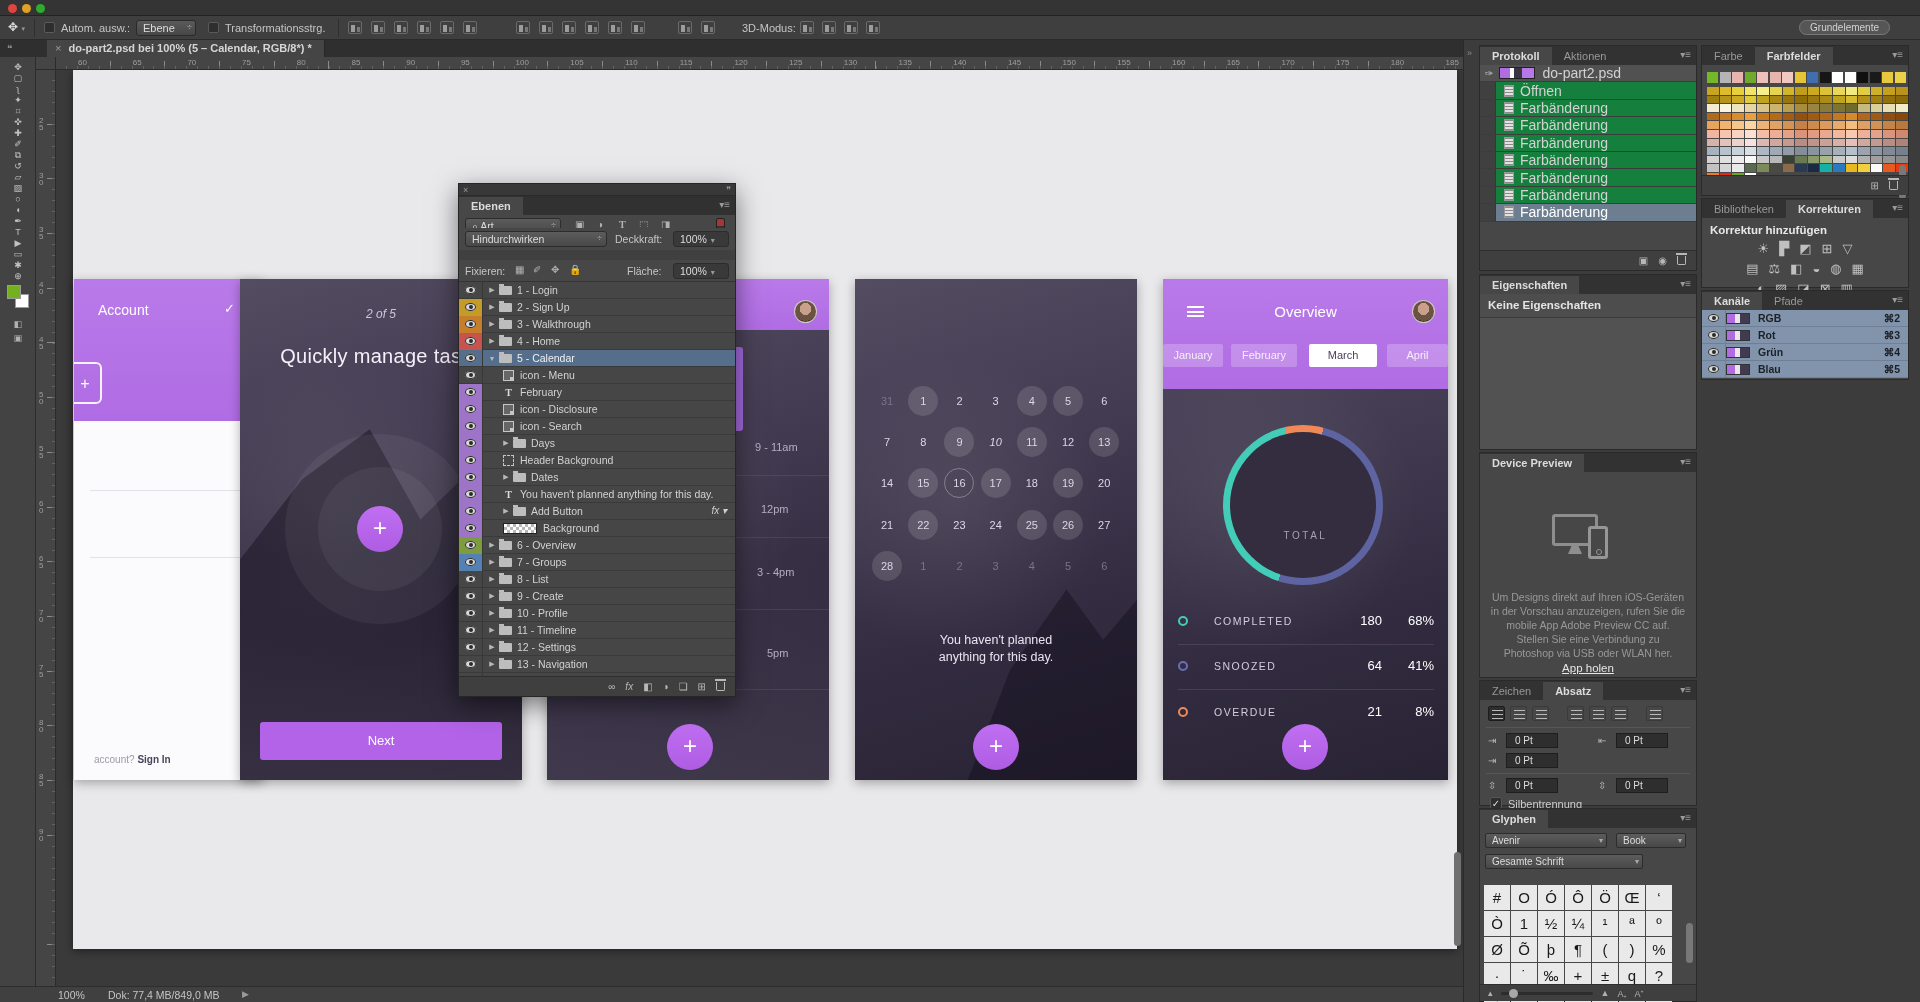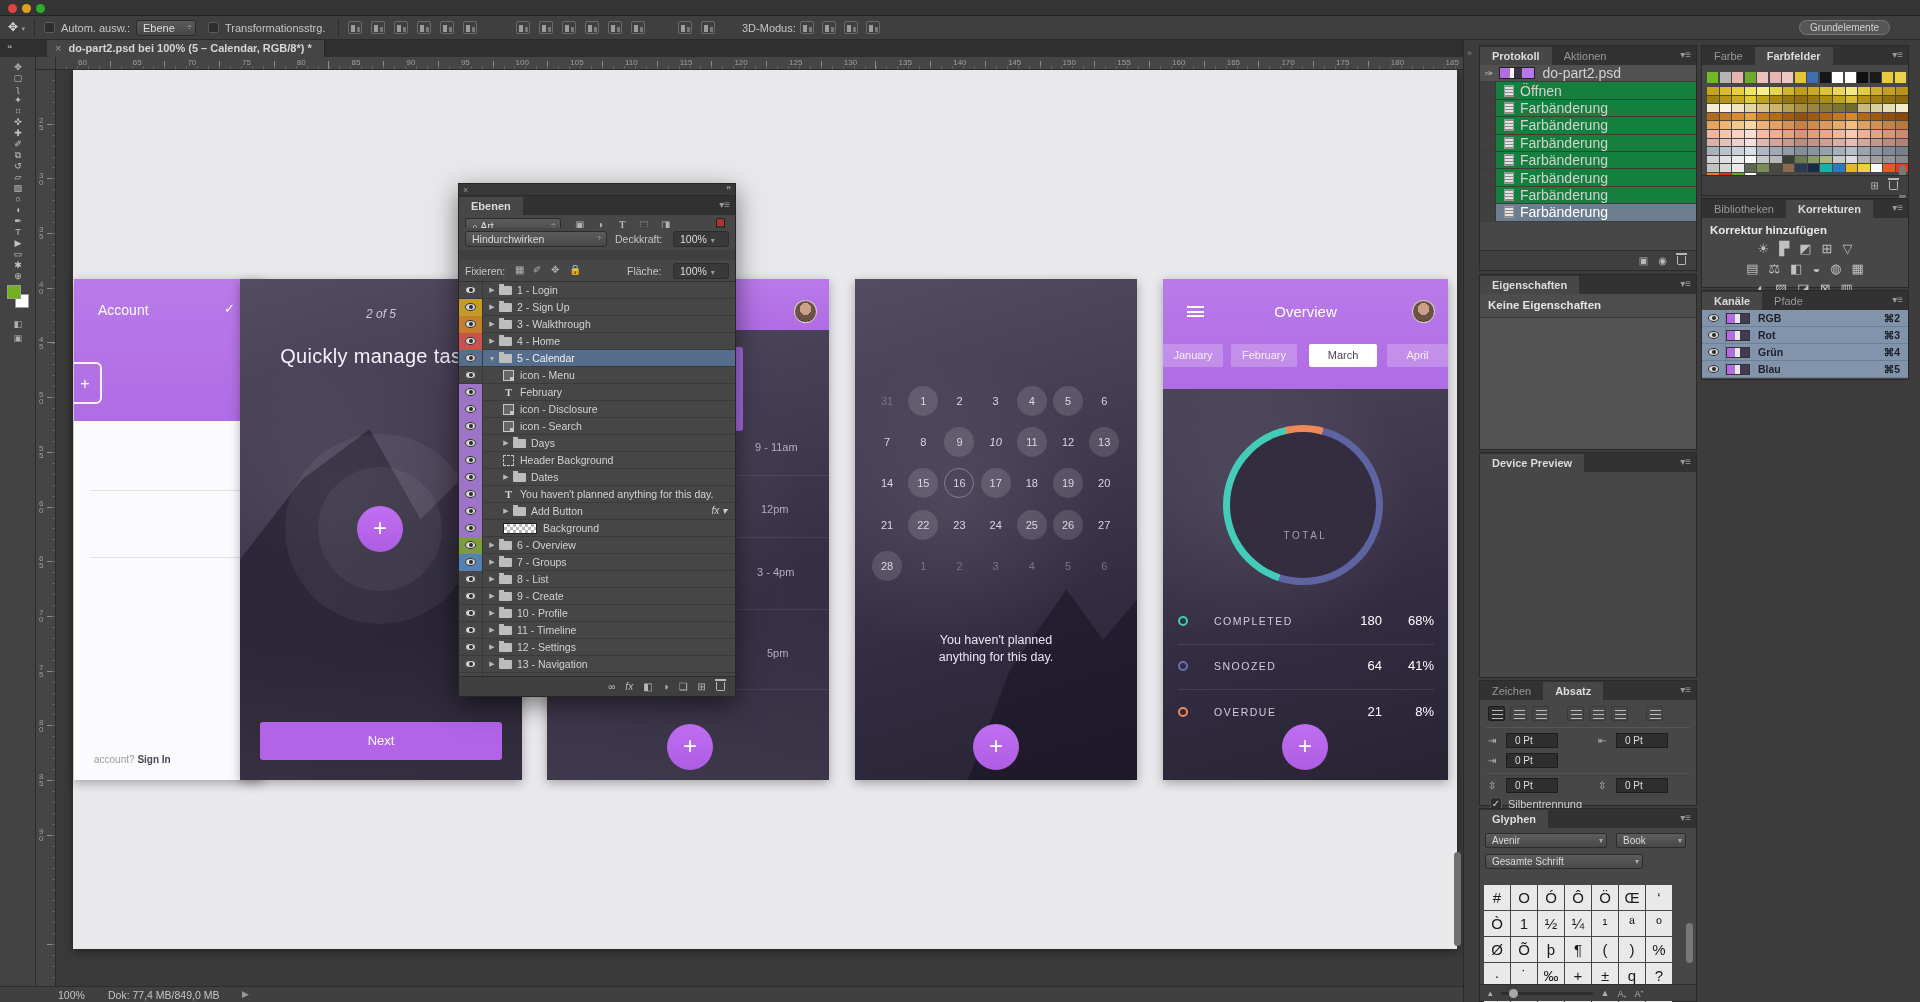--- a/index.html
+++ b/index.html
@@ -936,20 +936,28 @@
       </div>
       <div class="dp-body" style="background:#525252">
         <div id="props-msg">Keine Eigenschaften</div>
       </div>
     </div>
 
     <div class="dockpanel" style="left:15px;top:412px;width:218px;height:226px">
       <div class="dp-tabs">
         <span class="ptab active">Device Preview</span>
         <span class="panelmenu">▾≡</span>
+      </div>
+      <div class="dp-body">
+        <div id="dev-icon">
+          <div class="monitor"></div>
+          <div class="phoneic"></div>
+        </div>
+        <div id="dev-text">Um Designs direkt auf Ihren iOS-Geräten in der Vorschau anzuzeigen, rufen Sie die mobile App Adobe Preview CC auf. Stellen Sie eine Verbindung zu Photoshop via USB oder WLAN her.</div>
+        <div id="dev-link">App holen</div>
       </div>
     </div>
 
     <div class="dockpanel" style="left:15px;top:640px;width:218px;height:126px">
       <div class="dp-tabs">
         <span class="ptab">Zeichen</span><span class="ptab active">Absatz</span>
         <span class="panelmenu">▾≡</span>
       </div>
       <div class="dp-body">
         <div class="al-row">

